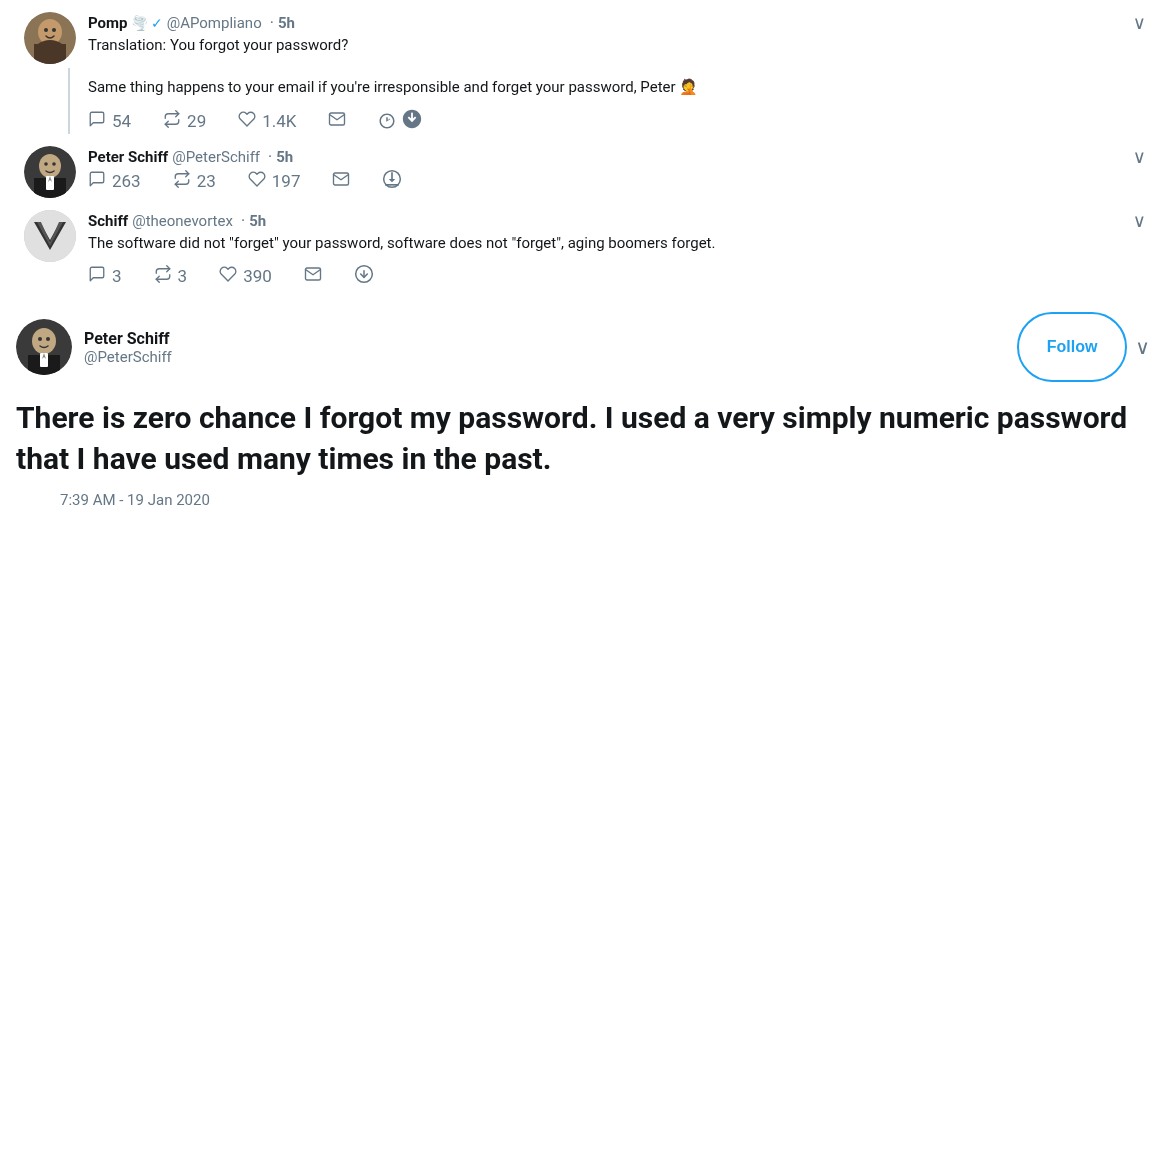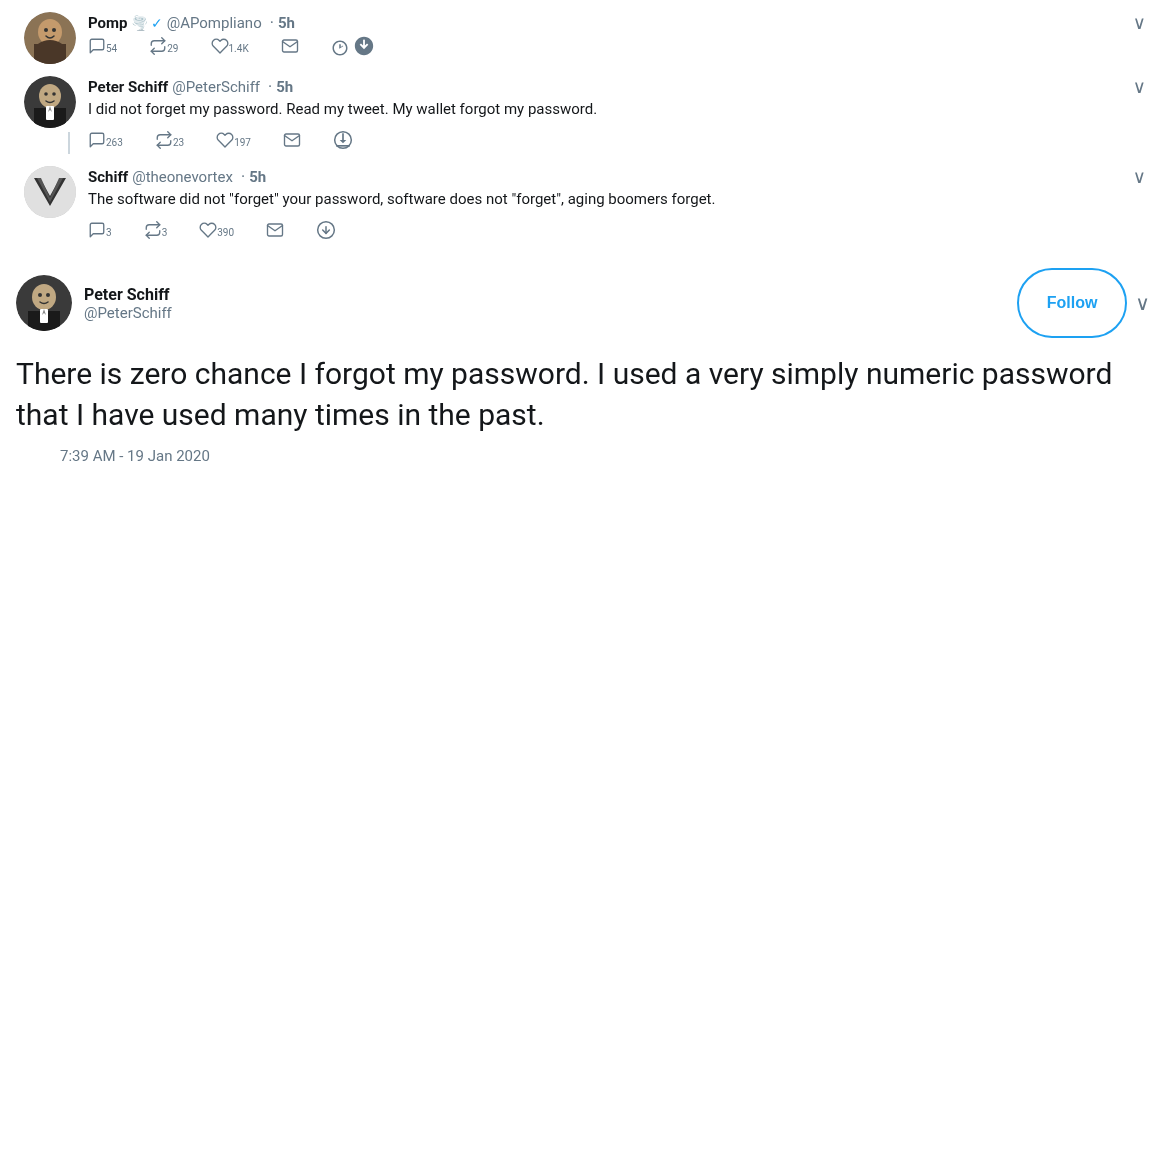--- a/index.html
+++ b/index.html
@@ -95,21 +95,22 @@
     }
     .tweet-actions {
       display: flex;
       align-items: center;
       gap: 32px;
       color: #657786;
     }
     .action-btn {
       display: flex;
       align-items: center;
-      font-size: 10px;
+      gap: 6px;
+      font-size: 17px;
       color: #657786;
       cursor: pointer;
     }
     .action-icon {
       font-size: 17px;
     }
     
     .follow-card {
       display: flex;
       align-items: center;
@@ -132,21 +133,21 @@
       color: #657786;
       margin-bottom: 10px;
       padding-left: 16px;
     }
     .replying-to a {
       color: #1da1f2;
       text-decoration: none;
     }
     .main-tweet-text {
       font-size: 30px;
-      font-weight: 400;
+      font-weight: 700;
       line-height: 1.35;
       color: #14171a;
       padding: 0 16px;
       margin-bottom: 12px;
     }
     .tweet-timestamp {
       font-size: 15px;
       color: #657786;
       padding: 0 16px 16px 16px;
       margin-left: 44px;
@@ -184,20 +185,24 @@
       </div>
       <div class="tweet-content">
         <div class="tweet-header">
           <span class="tweet-name">Pomp</span>
           <span class="tweet-name-emoji">🌪️</span>
           <span class="verified-icon">✓</span>
           <span class="tweet-handle">@APompliano</span>
           <span class="dot-separator">·</span>
           <span class="tweet-time">5h</span>
           <span class="tweet-more">∨</span>
+        </div>
+        <div class="tweet-body">
+          <span>Translation: You forgot your password?</span><br><br>
+          <span>Same thing happens to your email if you're irresponsible and forget your password, Peter 🤦</span>
         </div>
         <div class="tweet-actions">
           <div class="action-btn">
             <span class="action-icon">
               <svg width="18" height="18" viewBox="0 0 24 24" fill="none" stroke="#657786" stroke-width="1.8" stroke-linecap="round" stroke-linejoin="round">
                   <path d="M21 15a2 2 0 0 1-2 2H7l-4 4V5a2 2 0 0 1 2-2h14a2 2 0 0 1 2 2z"></path>
                 </svg>
             </span>
             <span>54</span>
           </div>
@@ -260,21 +265,20 @@
         </div>
       </div>
       <div class="tweet-content">
         <div class="tweet-header">
           <span class="tweet-name">Peter Schiff</span>
           <span class="tweet-handle">@PeterSchiff</span>
           <span class="dot-separator">·</span>
           <span class="tweet-time">5h</span>
           <span class="tweet-more">∨</span>
         </div>
-        <div class="tweet-body">I did not forget my password.  Read my tweet.  My wallet forgot my password.</div>
         <div class="tweet-actions">
           <div class="action-btn">
             <span class="action-icon">
               <svg width="18" height="18" viewBox="0 0 24 24" fill="none" stroke="#657786" stroke-width="1.8" stroke-linecap="round" stroke-linejoin="round">
                   <path d="M21 15a2 2 0 0 1-2 2H7l-4 4V5a2 2 0 0 1 2-2h14a2 2 0 0 1 2 2z"></path>
                 </svg>
             </span>
             <span>263</span>
           </div>
           <div class="action-btn">

